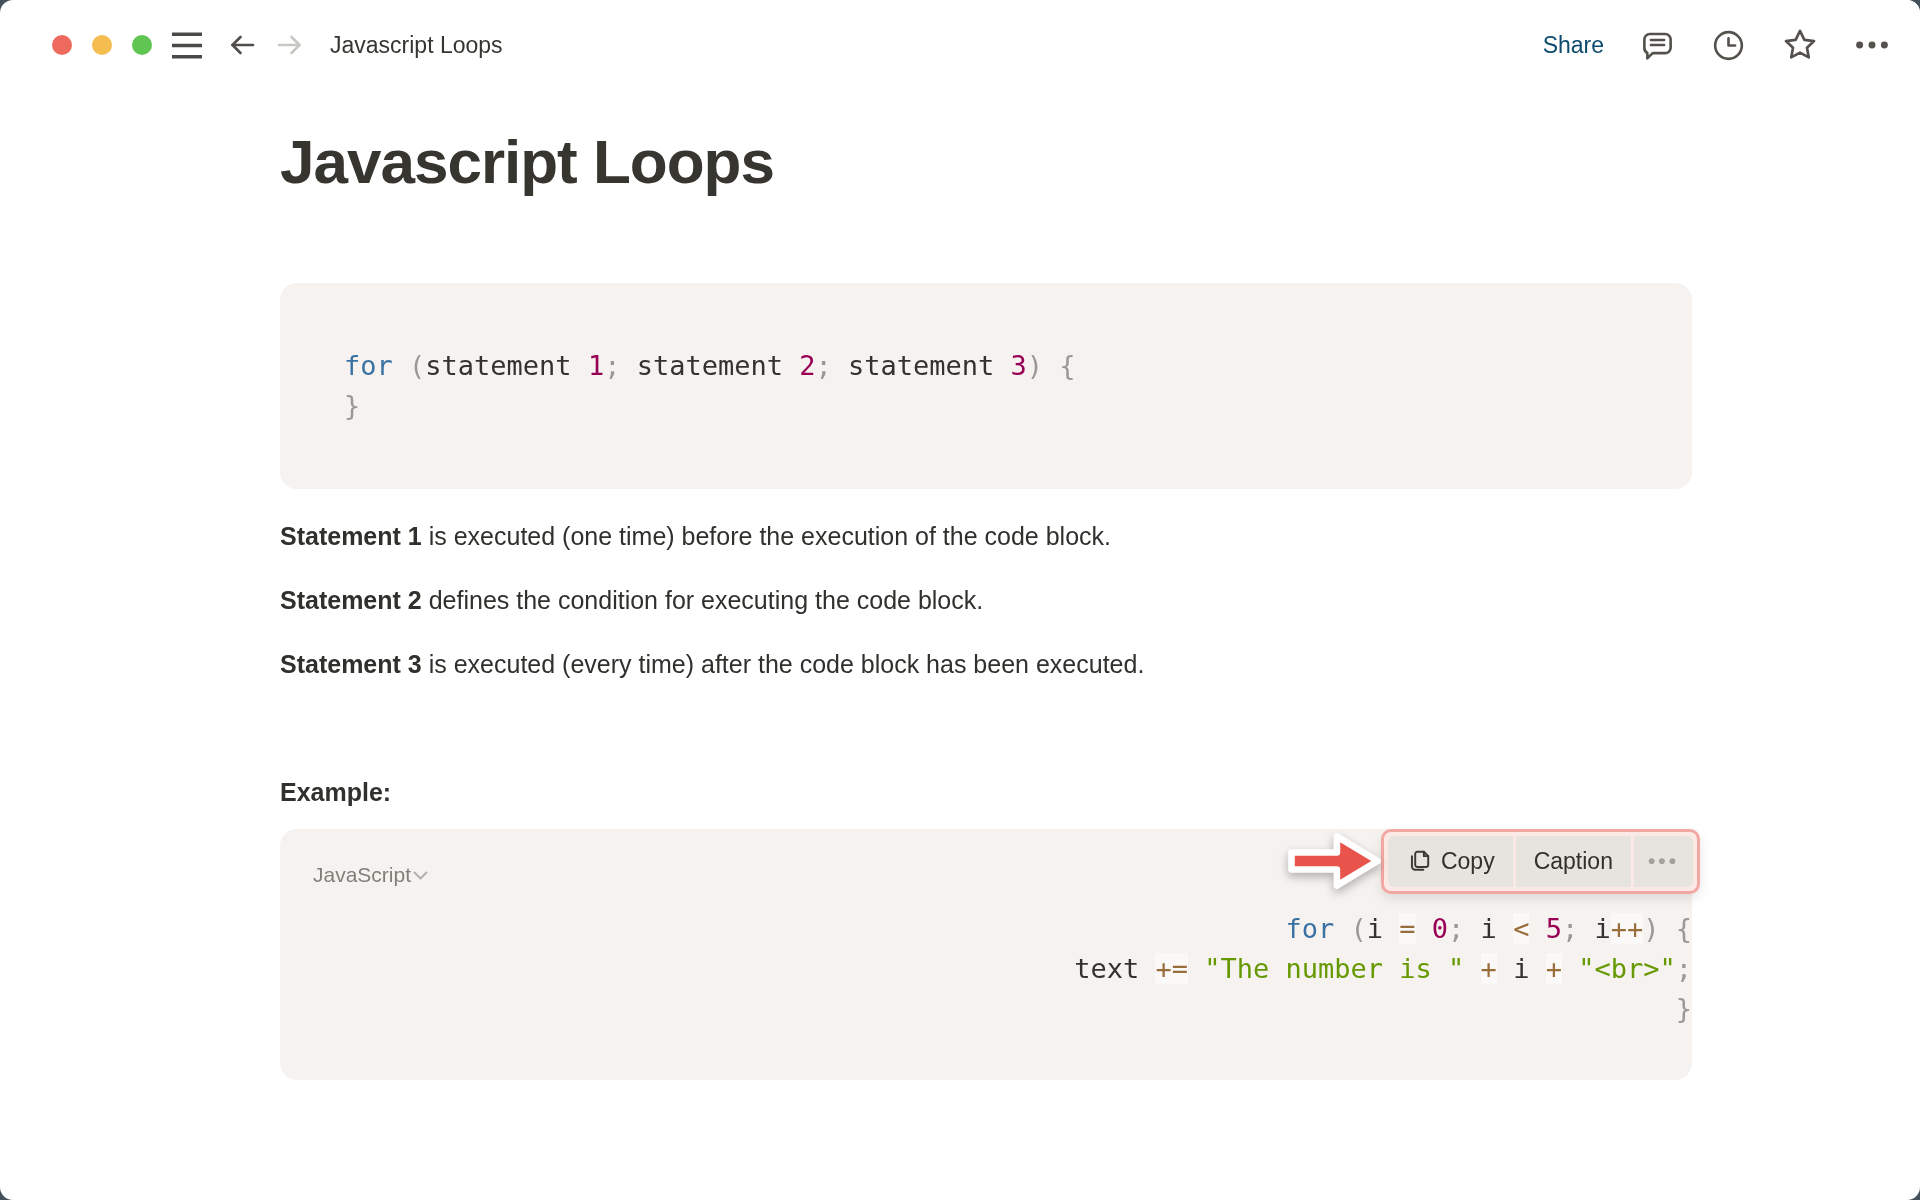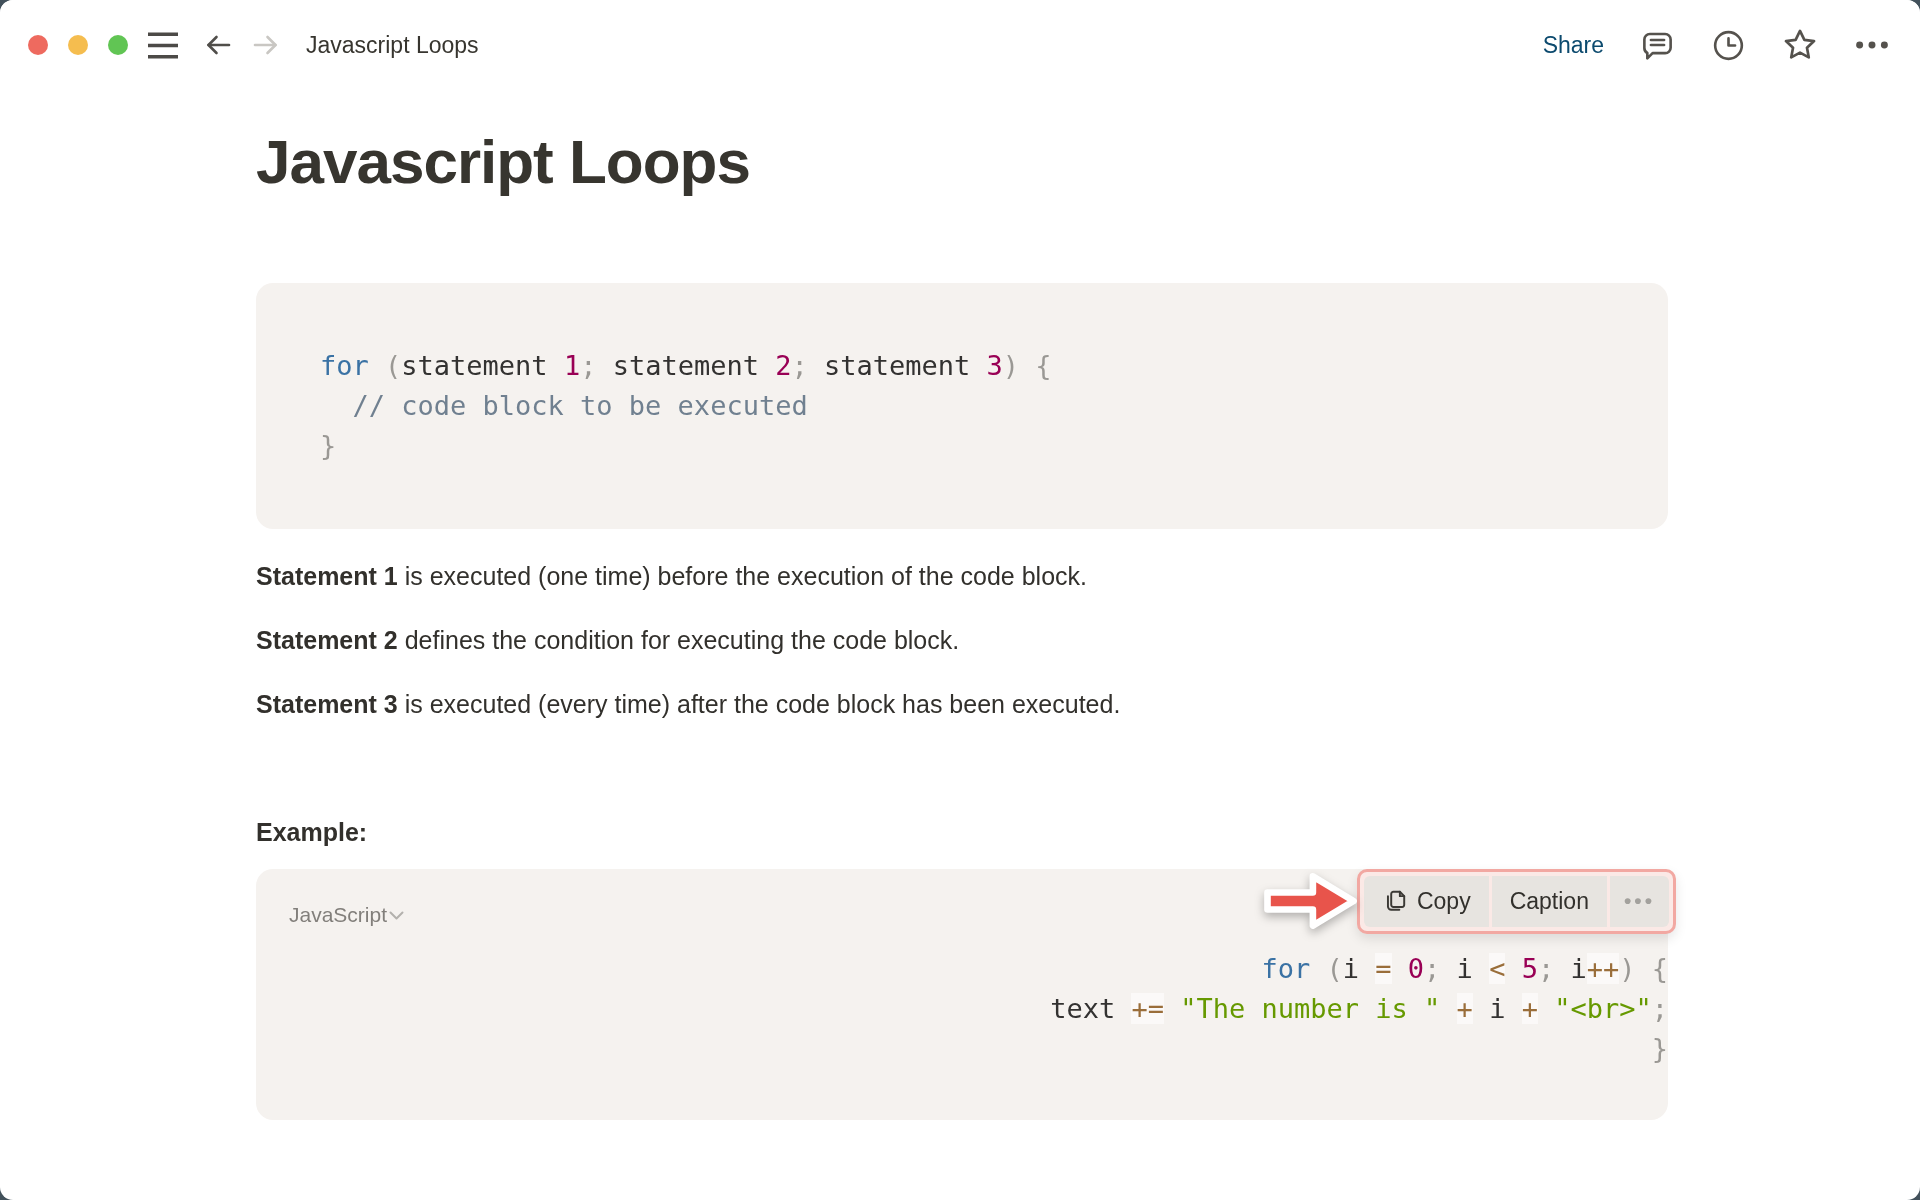--- a/index.html
+++ b/index.html
@@ -8,20 +8,21 @@
     background:#42515b;
     font-family:"Liberation Sans",sans-serif;
     position:relative;
     overflow:hidden;
   }
   .window{
     position:absolute;inset:0;
     background:#ffffff;
     border-radius:13px;
     overflow:hidden;
+    padding-left:24px;
   }
 
   
   .titlebar{
     display:flex;align-items:center;
     height:66px;padding:12px 30px 0 28px;
     background:#fff;
   }
   .traffic{display:flex;gap:20px;align-items:center;}
   .tl{width:20px;height:20px;border-radius:50%;display:inline-block;}
@@ -168,21 +169,20 @@
       </button>
     </div>
   </header>
 
   <main class="content">
     <h1>Javascript Loops</h1>
 
     <div class="codeblock cb1">
       <div class="code">
           <div class="cl"><span class="tk-kw">for</span><span class="tk-pl"> </span><span class="tk-pu">(</span><span class="tk-pl">statement </span><span class="tk-nu">1</span><span class="tk-pu">; </span><span class="tk-pl">statement </span><span class="tk-nu">2</span><span class="tk-pu">; </span><span class="tk-pl">statement </span><span class="tk-nu">3</span><span class="tk-pu">) {</span></div>
-          <div class="cl"><span class="tk-co">  // code block to be executed</span></div>
           <div class="cl"><span class="tk-pu">}</span></div>
         </div>
     </div>
 
     <p class="p-first"><b>Statement 1</b><span> is executed (one time) before the execution of the code block.</span></p>
     <p><b>Statement 2</b><span> defines the condition for executing the code block.</span></p>
     <p><b>Statement 3</b><span> is executed (every time) after the code block has been executed.</span></p>
 
     <p class="example">Example:</p>
 

